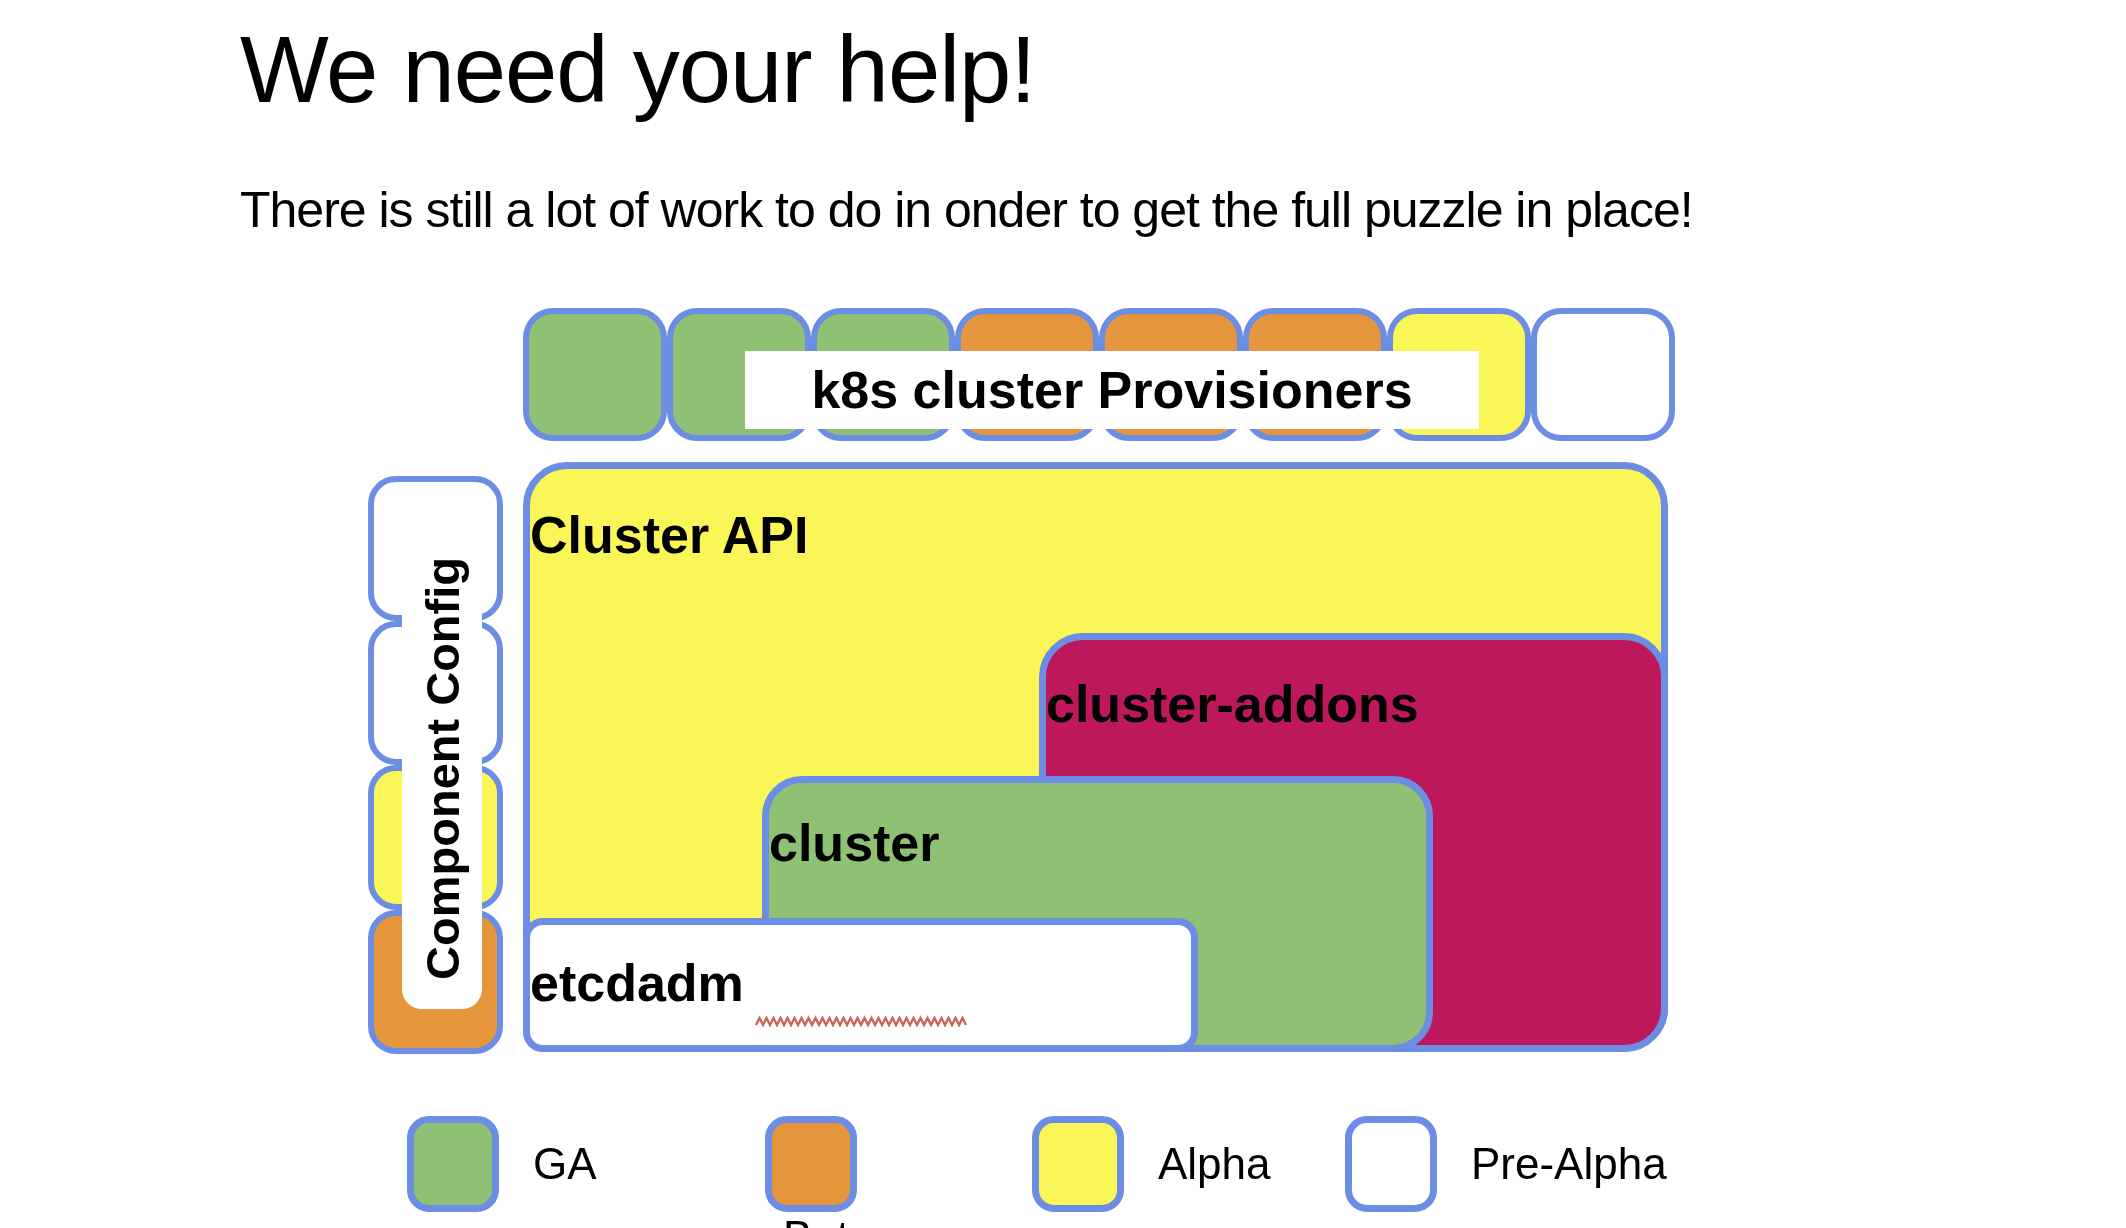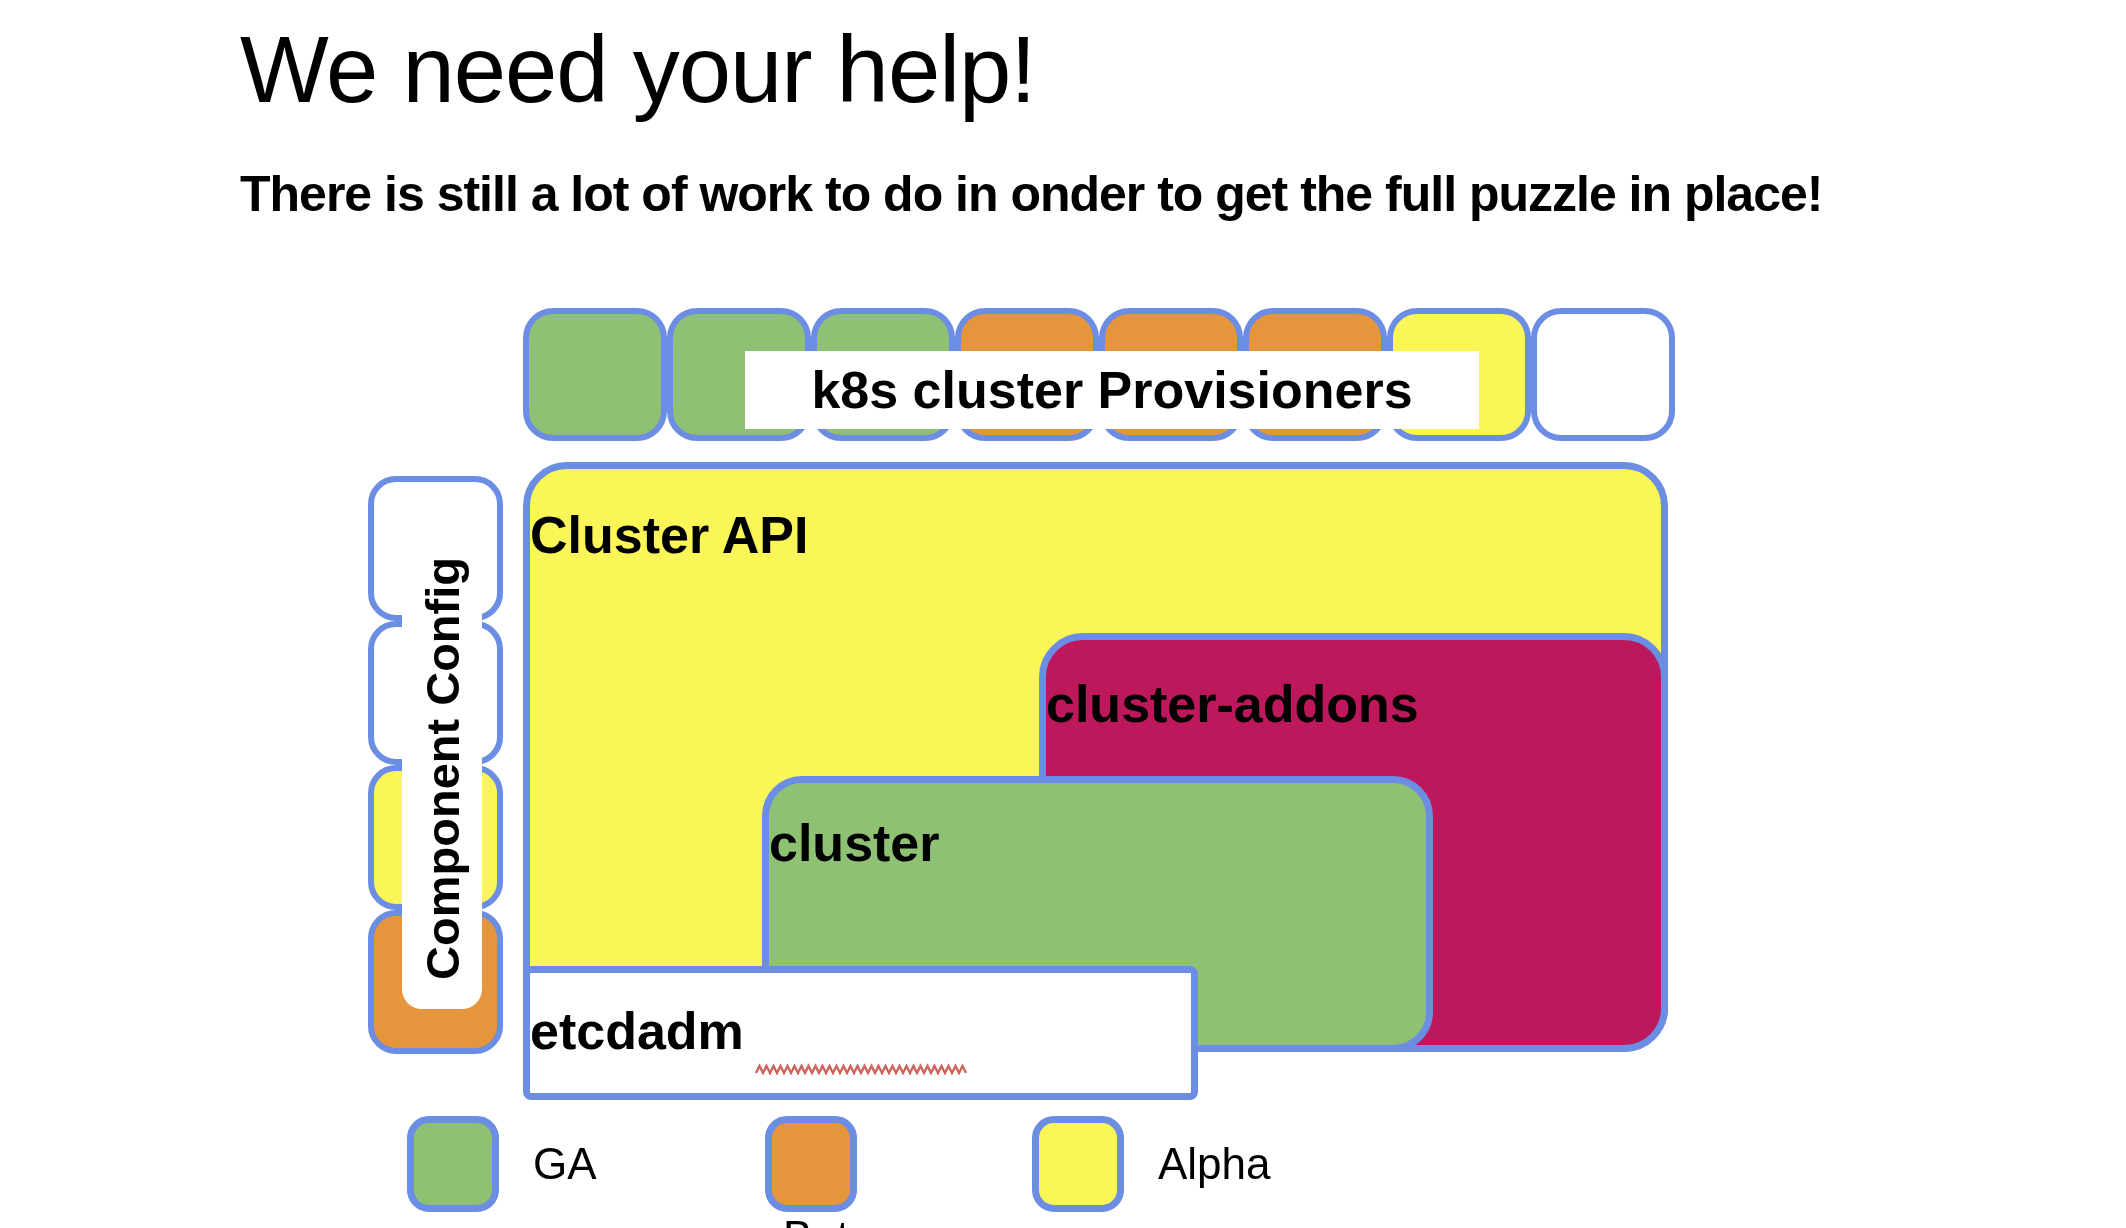--- a/index.html
+++ b/index.html
@@ -5,21 +5,21 @@
   html,body{margin:0;padding:0;background:#fff;}
   .slide{
     position:relative;width:2044px;height:1228px;background:#ffffff;overflow:hidden;
     font-family:"Liberation Sans","DejaVu Sans",sans-serif;color:#000;
   }
   .title{
     position:absolute;left:240px;top:18px;font-size:94px;font-weight:400;
     letter-spacing:-1px;line-height:1.1;white-space:nowrap;
   }
   .subtitle{
-    position:absolute;left:240px;top:164px;font-size:50px;font-weight:700;
+    position:absolute;left:240px;top:180px;font-size:50px;font-weight:400;
     letter-spacing:-1px;line-height:1.2;white-space:nowrap;
   }
   
   .prov-row{
     position:absolute;left:523px;top:308px;width:1152px;height:133px;
     display:flex;flex-direction:row;
   }
   .prov-row .piece{flex:1 1 0;height:100%;}
   .piece{
     border:6px solid var(--blue,#6b8de3);border-radius:30px;box-sizing:border-box;
@@ -52,21 +52,21 @@
   .pbox .pbox-label{
     position:absolute;left:0;right:0;text-align:left;
     font-size:52px;font-weight:700;line-height:1;white-space:nowrap;
   }
   .box-cluster-api{left:523px;top:462px;width:1145px;height:590px;z-index:1;}
   .box-cluster-api .pbox-label{top:40px;}
   .box-cluster-addons{left:1039px;top:633px;width:629px;height:419px;z-index:2;}
   .box-cluster-addons .pbox-label{top:38px;}
   .box-kubeadm{left:762px;top:776px;width:671px;height:276px;z-index:3;border-radius:40px;}
   .box-kubeadm .pbox-label{top:34px;}
-  .box-etcdadm{left:523px;top:966px;width:675px;height:134px;z-index:4;border-radius:8px;}
+  .box-etcdadm{left:523px;top:918px;width:675px;height:134px;z-index:4;border-radius:20px;}
   .box-etcdadm .pbox-label{top:32px;}
   .squiggle-wrap{
     position:absolute;left:0;right:0;top:90px;display:flex;justify-content:center;z-index:4;
   }
   
   .legend{position:absolute;left:0;top:1116px;width:2126px;height:100px;padding-left:34px;}
   .legend-item{position:absolute;top:0;height:96px;display:flex;align-items:center;}
   .legend-item:nth-child(1){left:407px;}
   .legend-item:nth-child(2){left:749px;flex-direction:column;}
   .legend-item:nth-child(3){left:1032px;}
@@ -134,15 +134,19 @@
         <span class="legend-text">GA</span>
       </div>
       <div class="legend-item">
         <div class="legend-swatch" style="background-color: rgb(229, 149, 60);"></div>
         <span class="legend-text">Beta</span>
       </div>
       <div class="legend-item">
         <div class="legend-swatch" style="background-color: rgb(251, 246, 88);"></div>
         <span class="legend-text">Alpha</span>
       </div>
+      <div class="legend-item">
+        <div class="legend-swatch" style="background-color: rgb(255, 255, 255);"></div>
+        <span class="legend-text">Pre-Alpha</span>
+      </div>
     </div>
 
 </div>
 
 </body></html>

